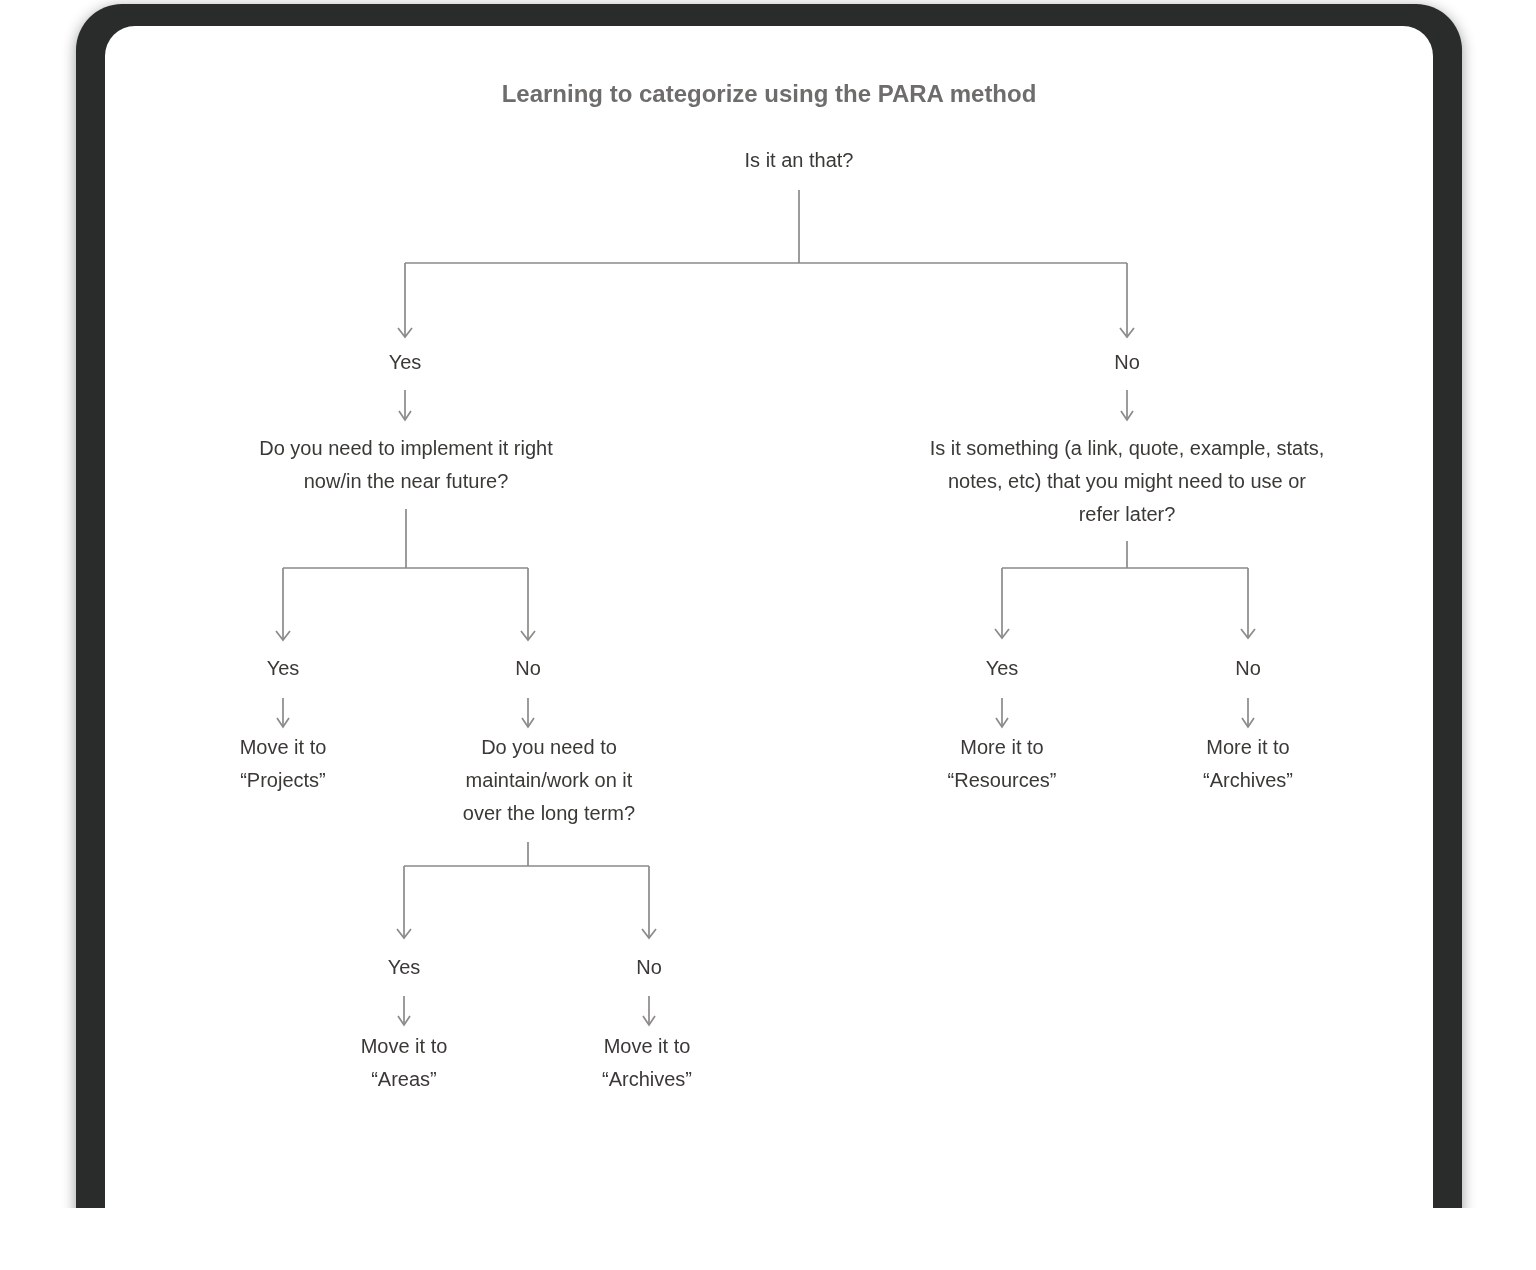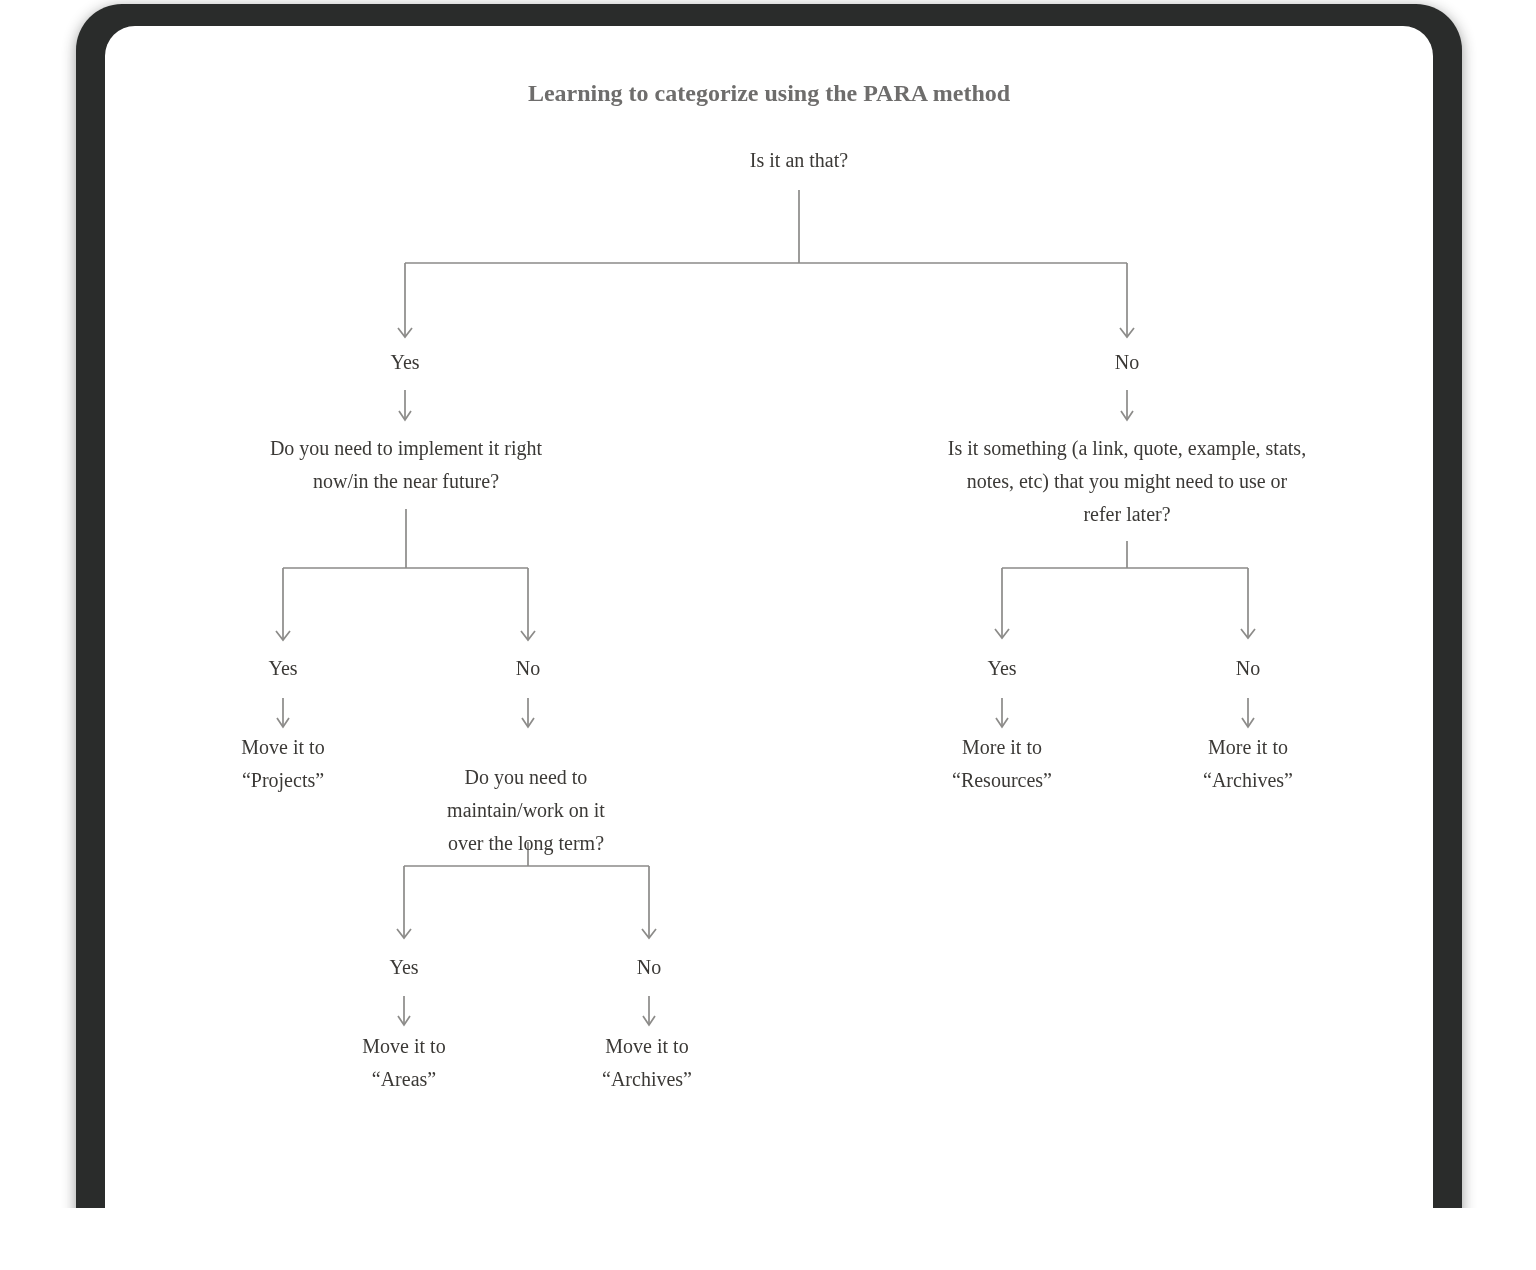--- a/index.html
+++ b/index.html
@@ -1,21 +1,21 @@
 <!DOCTYPE html>
 <html><head>
 <meta charset="utf-8">
 <style>
   html, body { margin: 0; padding: 0; background: #ffffff; }
   .stage {
     position: relative;
     width: 1536px;
     height: 1208px;
     background: #ffffff;
-    font-family: Liberation Serif, serif;
+    font-family: Liberation Sans, sans-serif;
     overflow: hidden;
   }
   .frame {
     position: absolute;
     left: 76px; top: 4px;
     width: 1386px; height: 1260px;
     background: #2a2c2b;
     border-radius: 46px;
     box-shadow: 0 3px 14px rgba(30, 33, 30, 0.45);
   }
@@ -115,21 +115,21 @@
 notes, etc) that you might need to use or
 refer later?</div>
 
   <div class="blabel" style="left:283px; top:652px;">Yes</div>
   <div class="blabel" style="left:528px; top:652px;">No</div>
   <div class="blabel" style="left:1002px; top:652px;">Yes</div>
   <div class="blabel" style="left:1248px; top:652px;">No</div>
 
   <div class="node" style="left:283px; top:731px;">Move it to
 “Projects”</div>
-  <div class="node" style="left:526px; top:731px;margin-top:30px;">Do you need to
+  <div class="node" style="left:549px; top:731px;">Do you need to
 maintain/work on it
 over the long term?</div>
   <div class="node" style="left:1002px; top:731px;">More it to
 “Resources”</div>
   <div class="node" style="left:1248px; top:731px;">More it to
 “Archives”</div>
 
   <div class="blabel" style="left:404px; top:951px;">Yes</div>
   <div class="blabel" style="left:649px; top:951px;">No</div>
 

